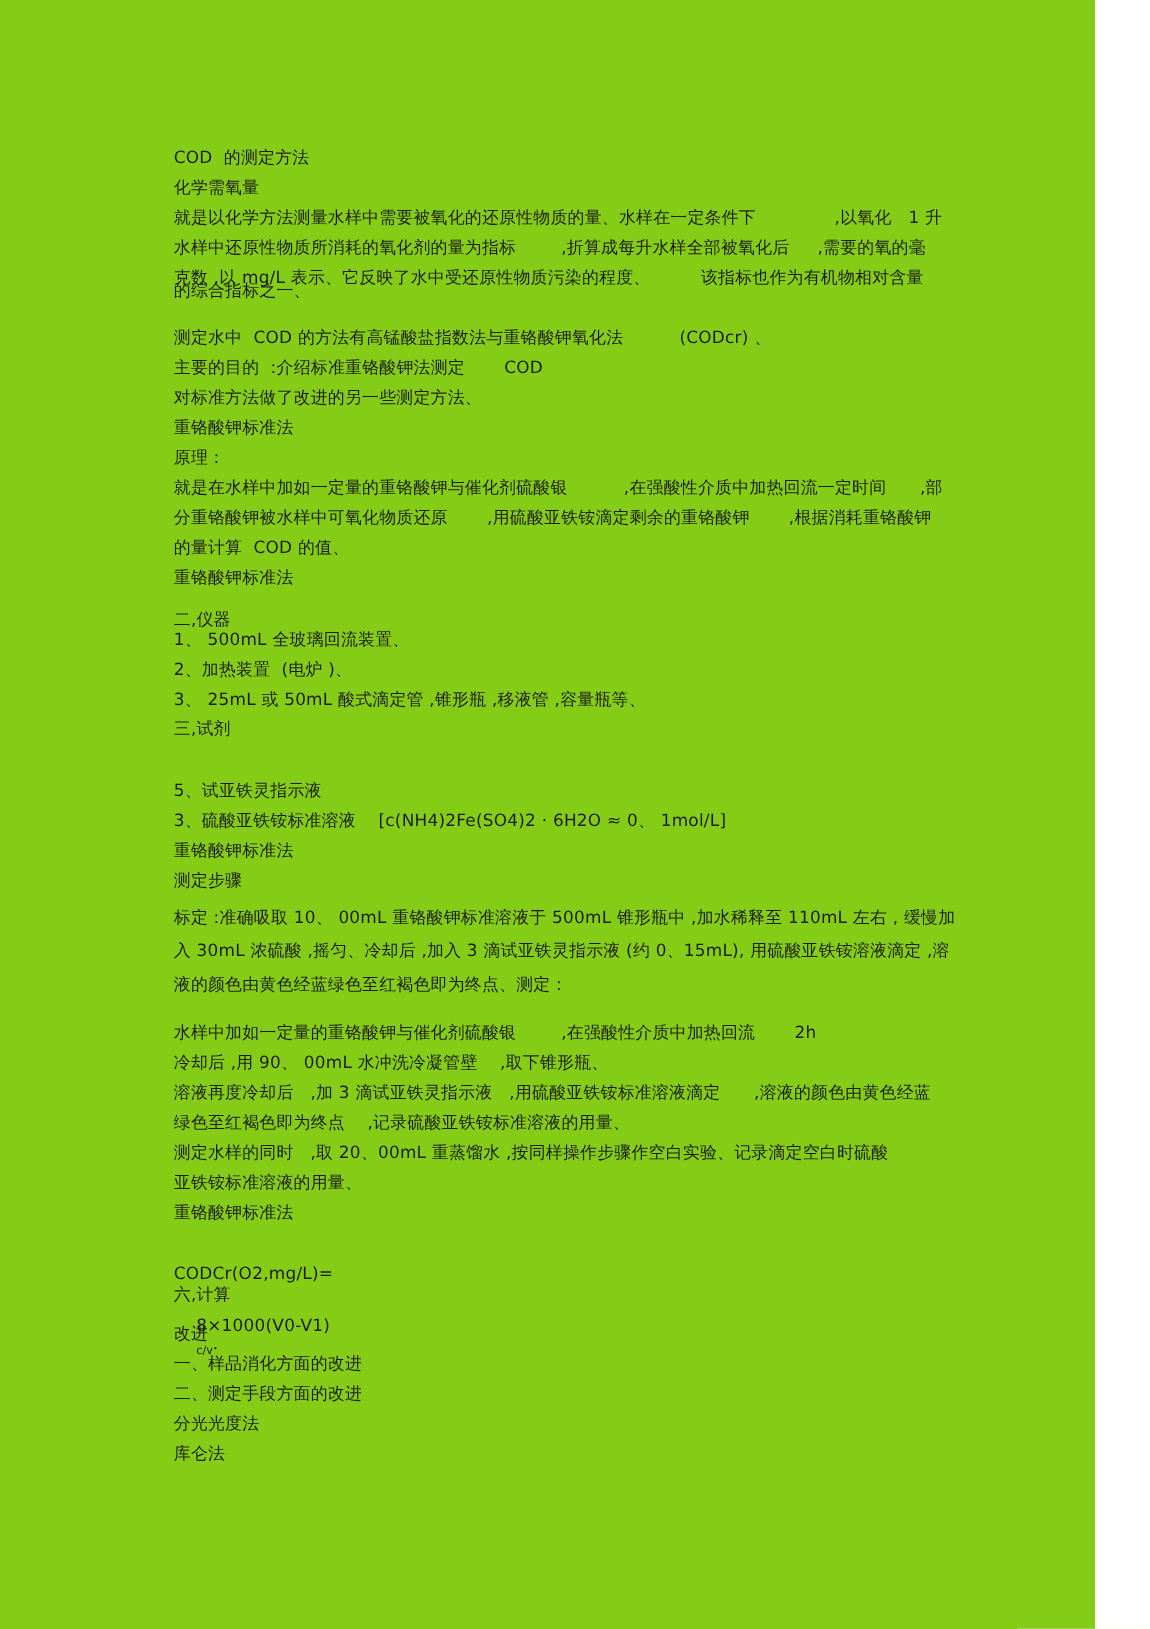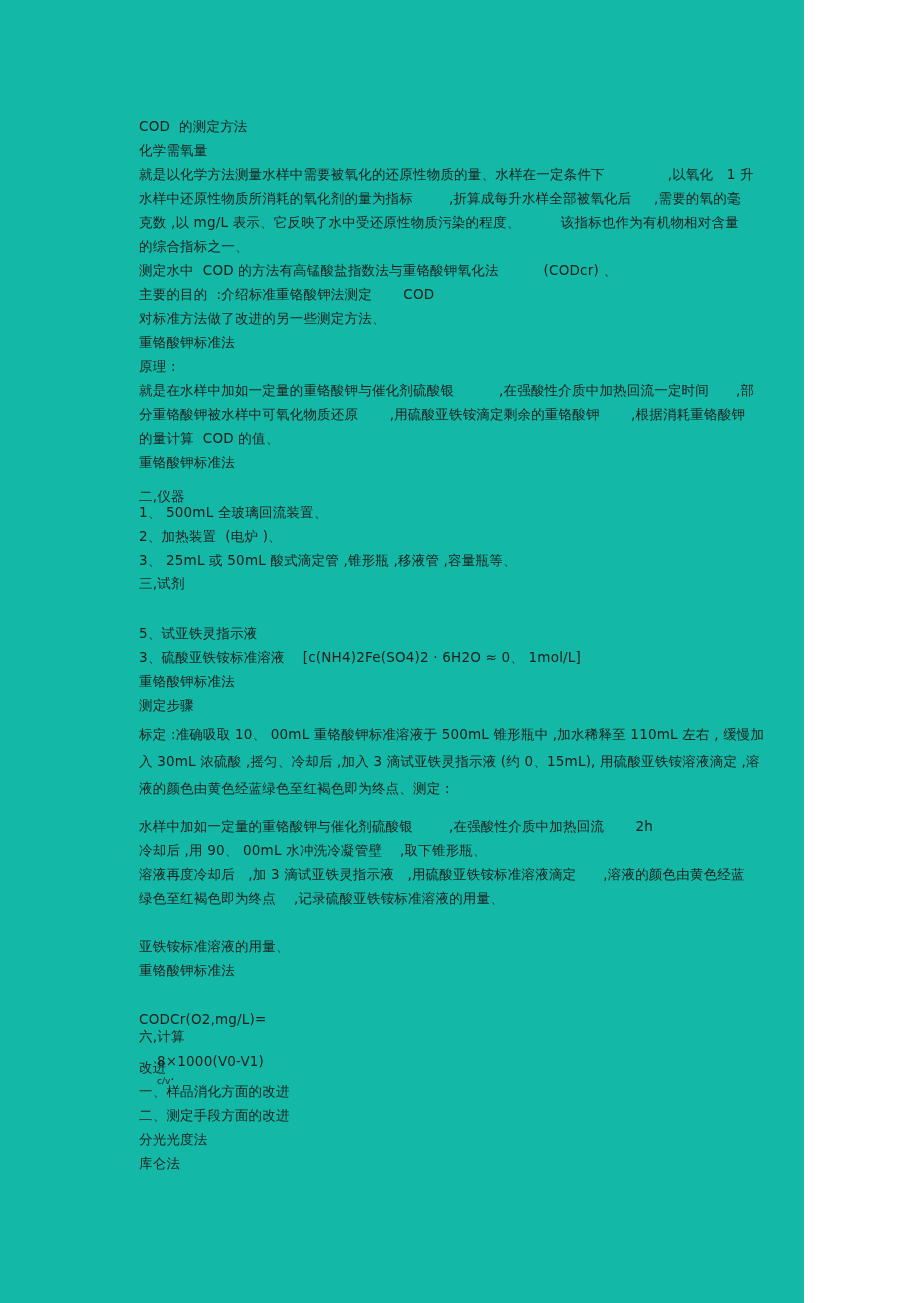--- a/index.html
+++ b/index.html
@@ -12,23 +12,23 @@
       height: 1303px;
       position: relative;
       overflow: hidden;
       font-family: "DejaVu Sans", "Liberation Sans", sans-serif;
       color: #1a1a1a;
     }
     .page {
       position: absolute;
       left: 0;
       top: 0;
-      width: 804px;
+      width: 876px;
       height: 1303px;
-      background: #14b8a6;
+      background: #84cc16;
     }
     .line {
       position: absolute;
       left: 139px;
       white-space: pre;
       font-size: 13.5px;
       line-height: 18px;
       letter-spacing: 0.2px;
       color: #1e1e1e;
     }
@@ -44,21 +44,21 @@
   </style>
 </head>
 <body>
 
 <div class="page">
   <div class="line" style="top:117px">COD  的测定方法</div>
   <div class="line" style="top:141px">化学需氧量</div>
   <div class="line wide" style="top:165px">就是以化学方法测量水样中需要被氧化的还原性物质的量、水样在一定条件下              ,以氧化   1 升</div>
   <div class="line wide" style="top:189px">水样中还原性物质所消耗的氧化剂的量为指标        ,折算成每升水样全部被氧化后     ,需要的氧的毫</div>
   <div class="line wide" style="top:213px">克数 ,以 mg/L 表示、它反映了水中受还原性物质污染的程度、         该指标也作为有机物相对含量</div>
-  <div class="line" style="top:237px">的综合指标之一、</div>
+  <div class="line" style="top:224px">的综合指标之一、</div>
   <div class="line" style="top:261px">测定水中  COD 的方法有高锰酸盐指数法与重铬酸钾氧化法          (CODcr) 、</div>
   <div class="line" style="top:285px">主要的目的  :介绍标准重铬酸钾法测定       COD</div>
   <div class="line" style="top:309px">对标准方法做了改进的另一些测定方法、</div>
   <div class="line" style="top:333px">重铬酸钾标准法</div>
   <div class="line" style="top:357px">原理 :</div>
   <div class="line wide" style="top:381px">就是在水样中加如一定量的重铬酸钾与催化剂硫酸银          ,在强酸性介质中加热回流一定时间      ,部</div>
   <div class="line wide" style="top:405px">分重铬酸钾被水样中可氧化物质还原       ,用硫酸亚铁铵滴定剩余的重铬酸钾       ,根据消耗重铬酸钾</div>
   <div class="line" style="top:429px">的量计算  COD 的值、</div>
   <div class="line" style="top:453px">重铬酸钾标准法</div>
   <div class="line" style="top:487px">二,仪器</div>
@@ -70,20 +70,21 @@
   <div class="line" style="top:648px">3、硫酸亚铁铵标准溶液    [c(NH4)2Fe(SO4)2 · 6H2O ≈ 0、 1mol/L]</div>
   <div class="line" style="top:672px">重铬酸钾标准法</div>
   <div class="line" style="top:696px">测定步骤</div>
   <div class="line wide" style="top:725px">标定 :准确吸取 10、 00mL 重铬酸钾标准溶液于 500mL 锥形瓶中 ,加水稀释至 110mL 左右 , 缓慢加</div>
   <div class="line wide" style="top:752px">入 30mL 浓硫酸 ,摇匀、冷却后 ,加入 3 滴试亚铁灵指示液 (约 0、15mL), 用硫酸亚铁铵溶液滴定 ,溶</div>
   <div class="line" style="top:779px">液的颜色由黄色经蓝绿色至红褐色即为终点、测定 :</div>
   <div class="line" style="top:817px">水样中加如一定量的重铬酸钾与催化剂硫酸银        ,在强酸性介质中加热回流       2h</div>
   <div class="line" style="top:841px">冷却后 ,用 90、 00mL 水冲洗冷凝管壁    ,取下锥形瓶、</div>
   <div class="line wide" style="top:865px">溶液再度冷却后   ,加 3 滴试亚铁灵指示液   ,用硫酸亚铁铵标准溶液滴定      ,溶液的颜色由黄色经蓝</div>
   <div class="line" style="top:889px">绿色至红褐色即为终点    ,记录硫酸亚铁铵标准溶液的用量、</div>
+  <div class="line wide" style="top:913px">测定水样的同时   ,取 20、00mL 重蒸馏水 ,按同样操作步骤作空白实验、记录滴定空白时硫酸</div>
   <div class="line" style="top:937px">亚铁铵标准溶液的用量、</div>
   <div class="line" style="top:961px">重铬酸钾标准法</div>
   <div class="line" style="top:1027px">六,计算</div>
   <div class="line" style="top:1010px">CODCr(O2,mg/L)=</div>
   <div class="line" style="top:1034px">
     <span>8×1000(V0-V1)</span>
     <span class="small">c/v</span><span>·</span>
   </div>
   <div class="line" style="top:1058px">改进</div>
   <div class="line" style="top:1082px">一、样品消化方面的改进</div>

